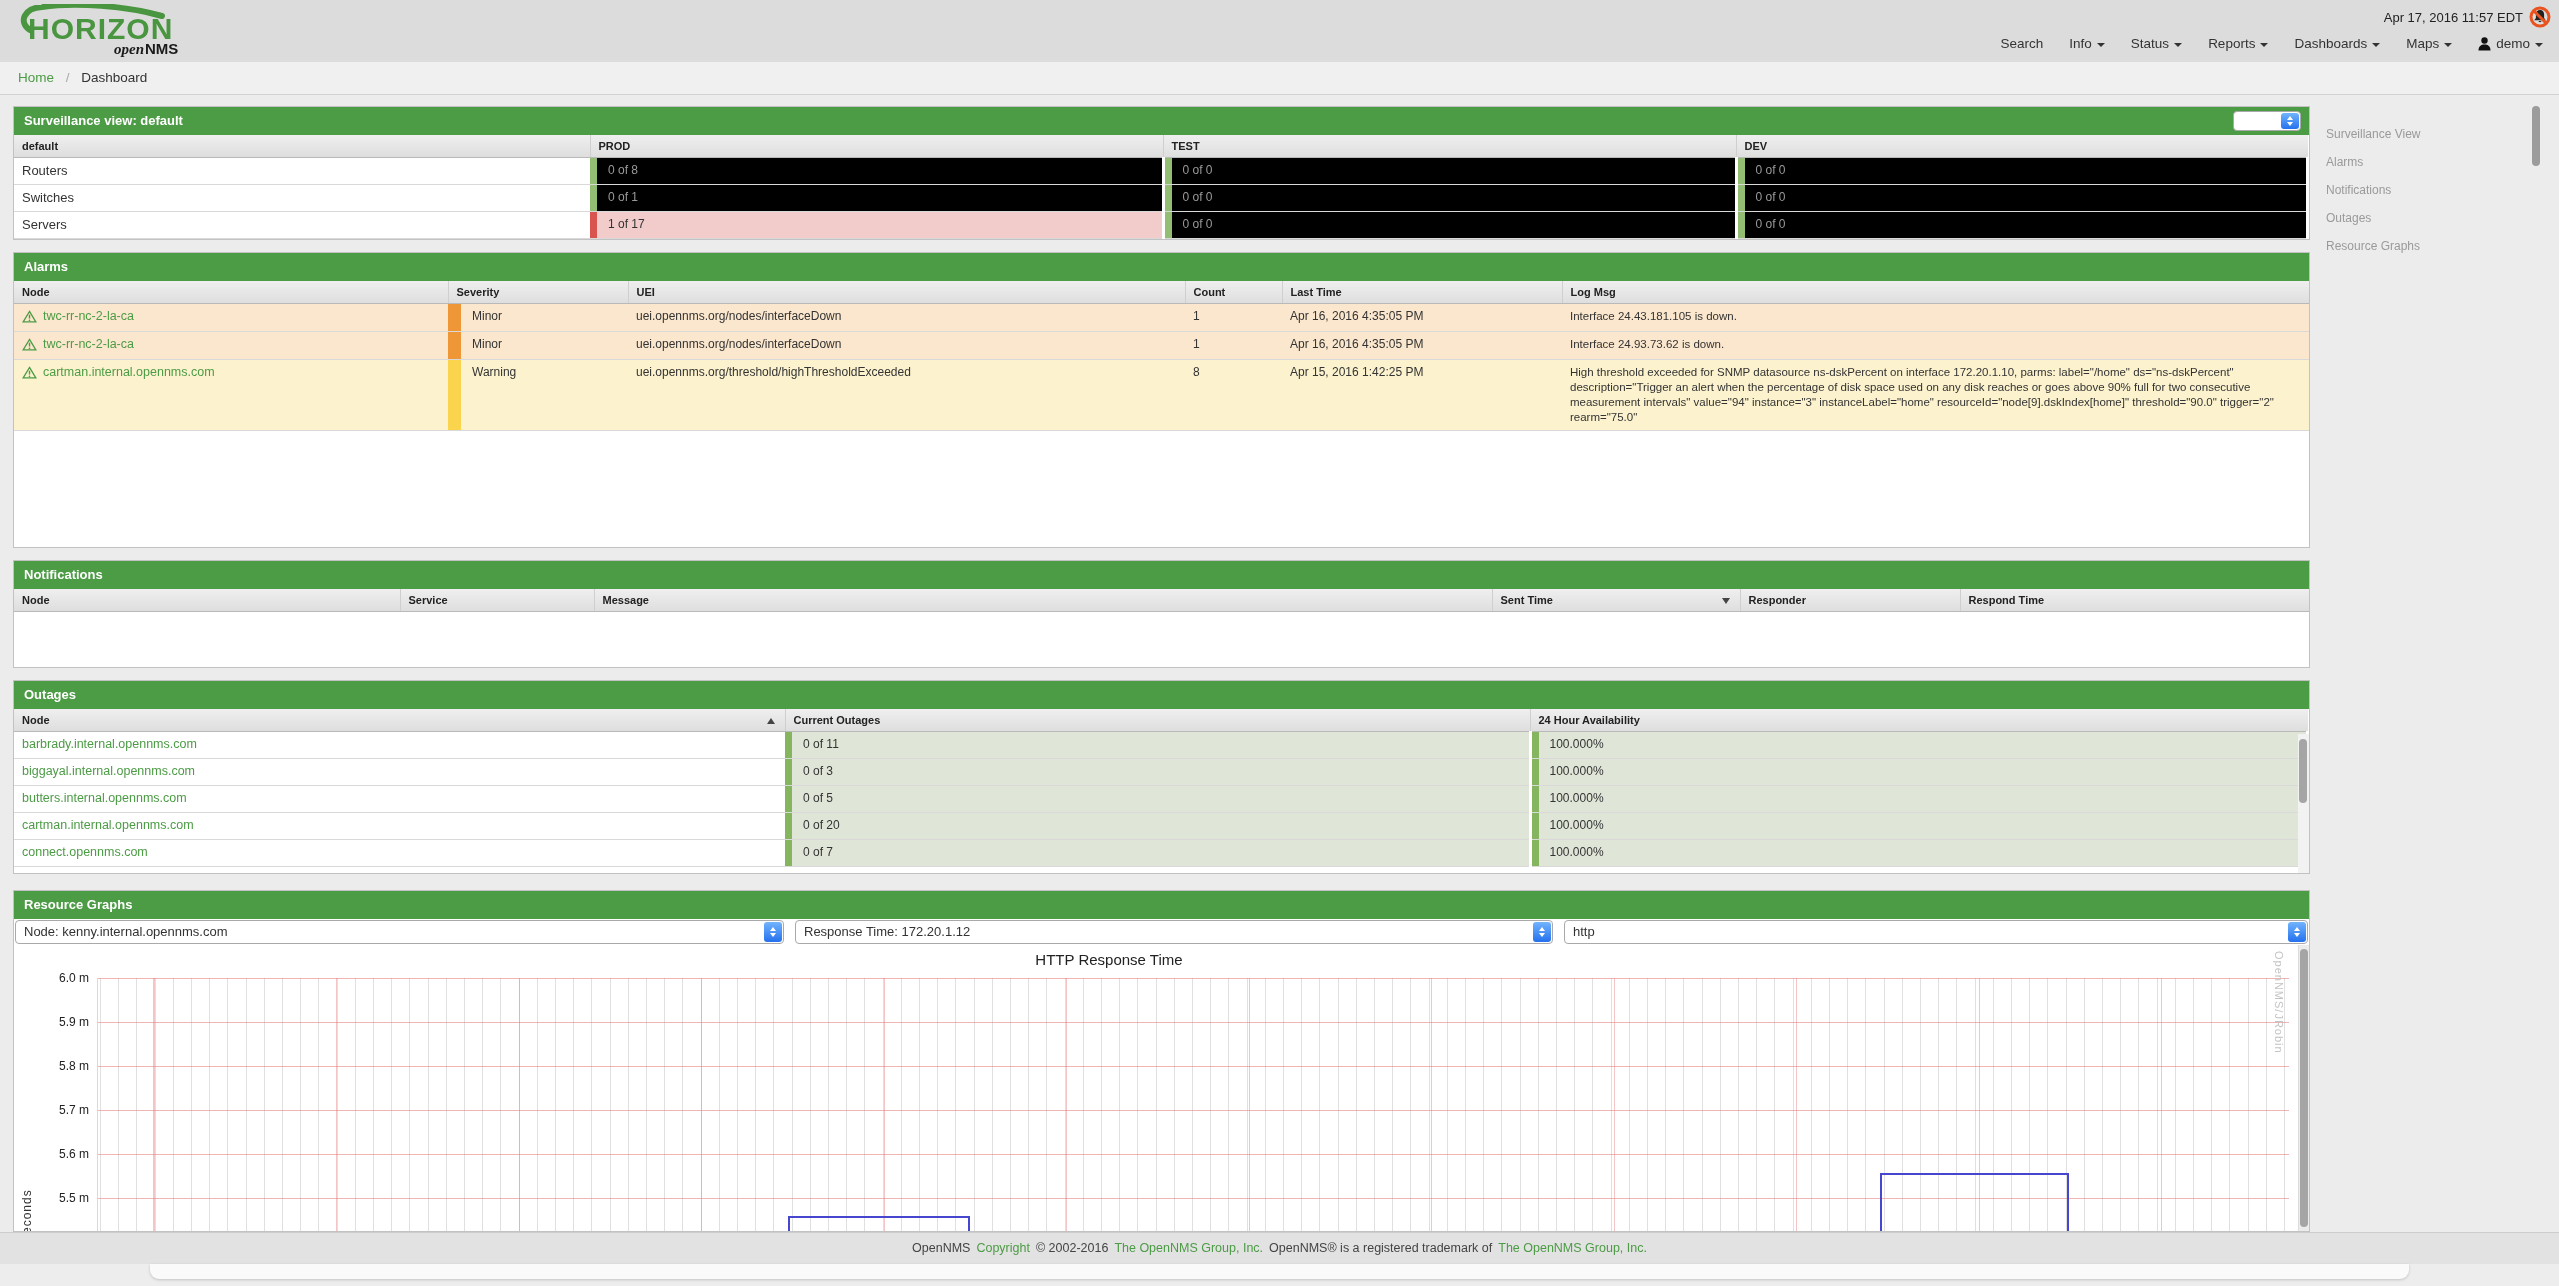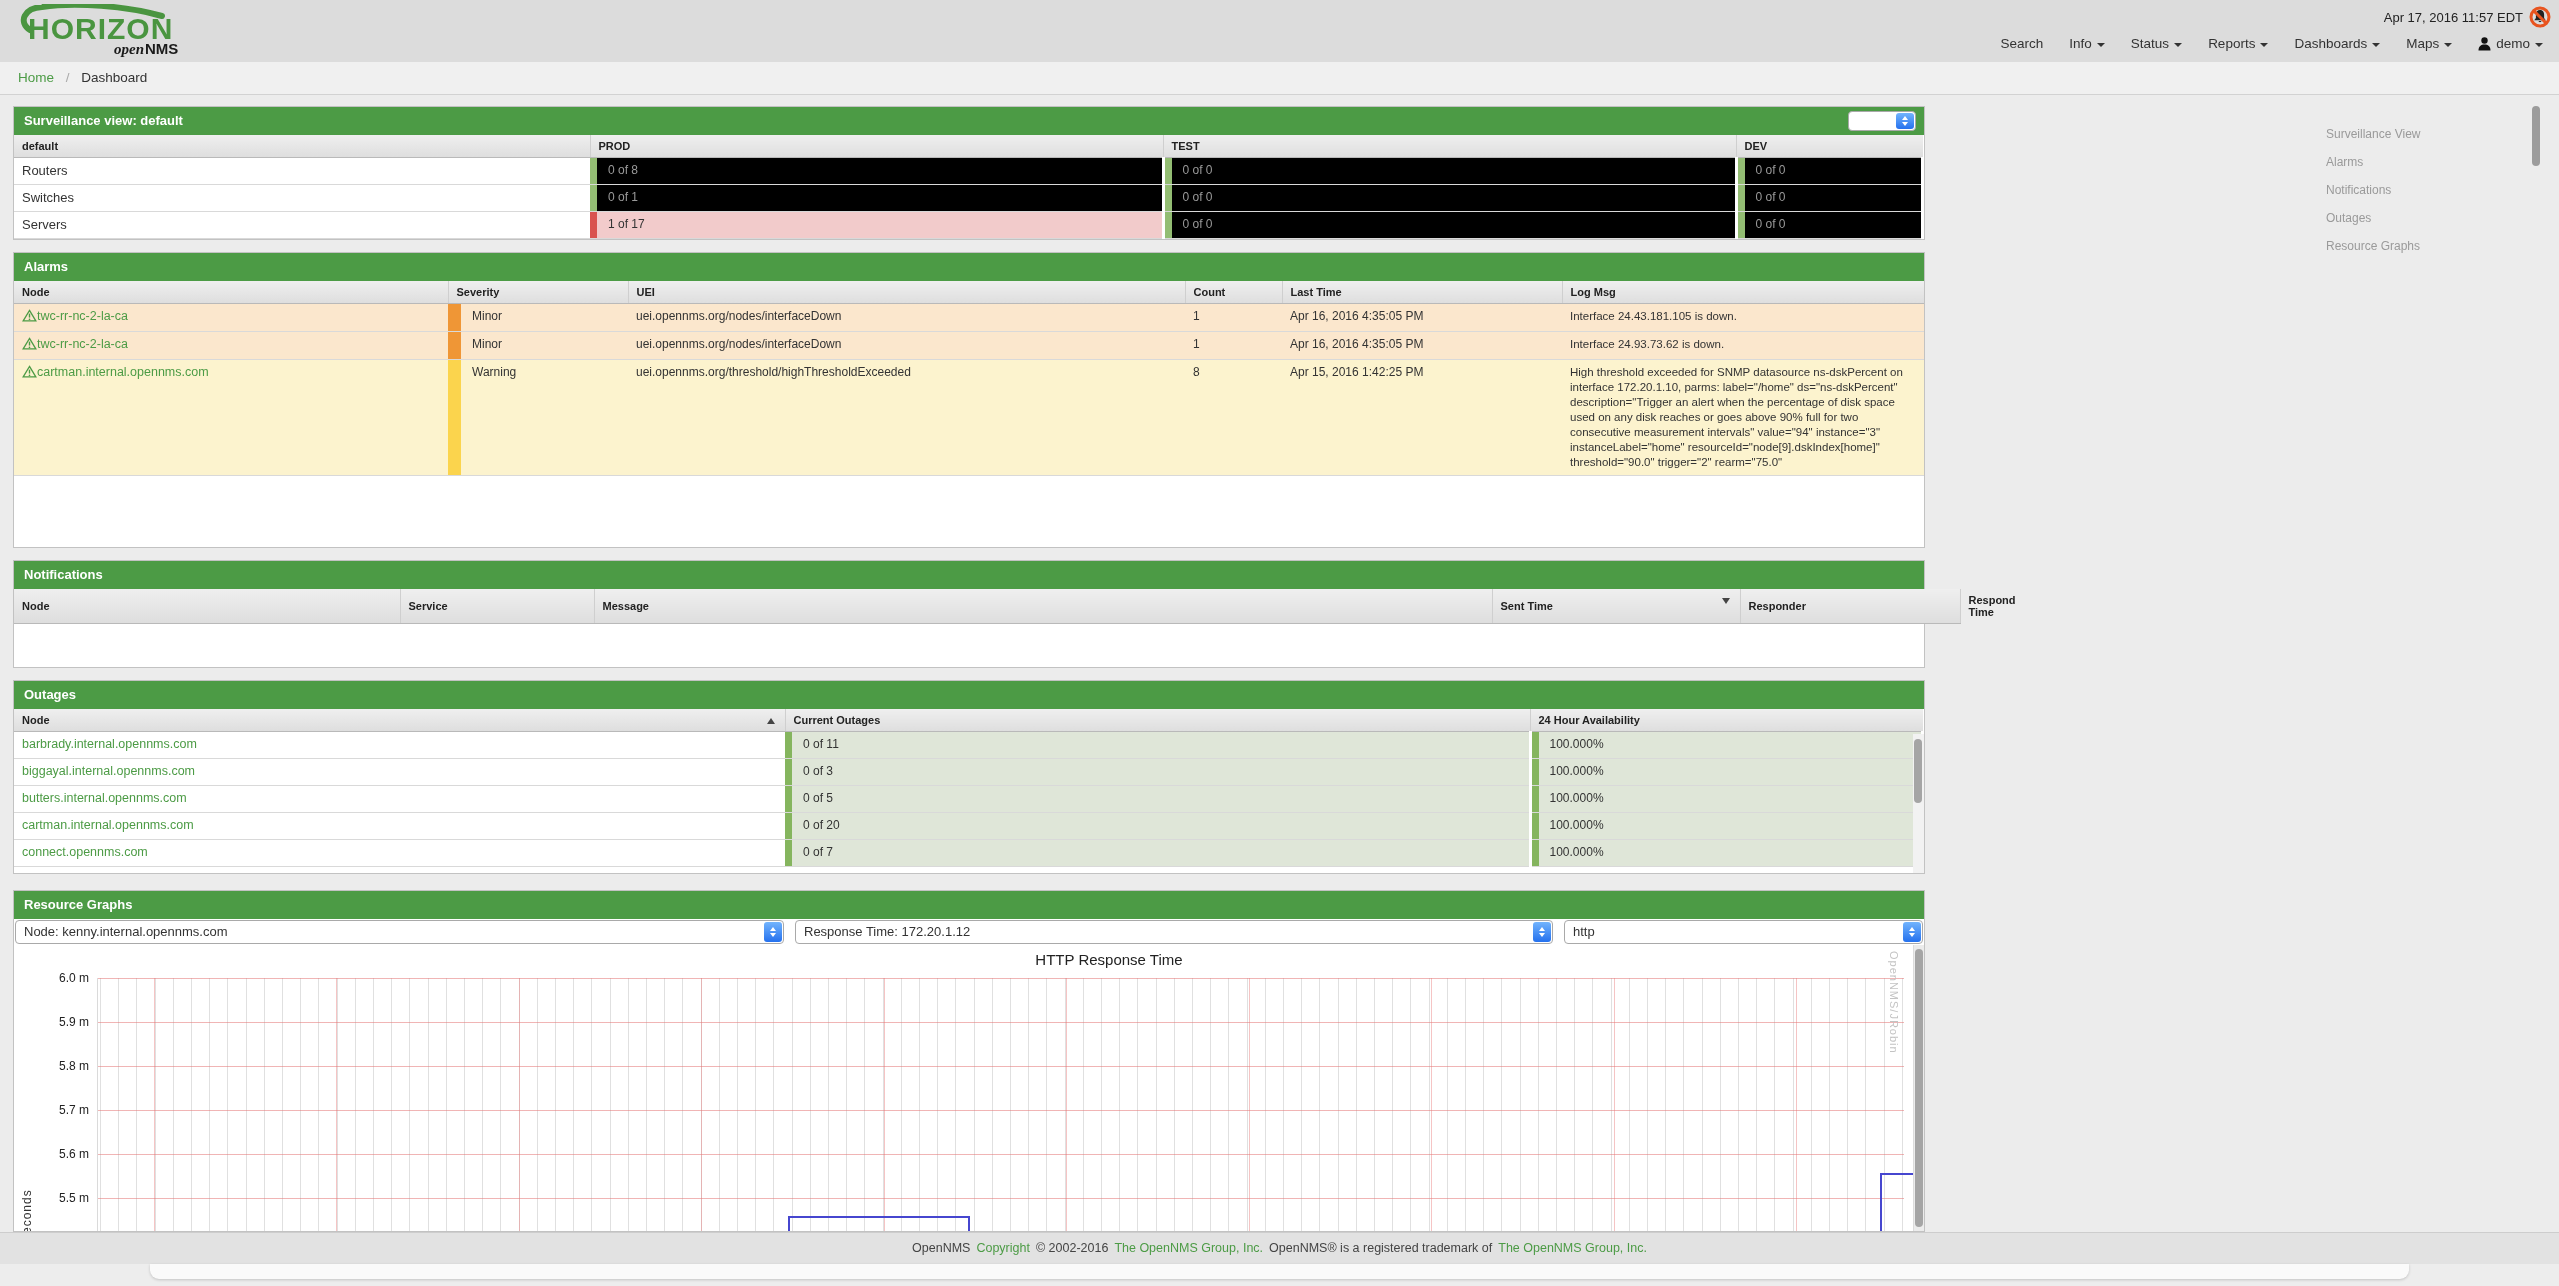--- a/index.html
+++ b/index.html
@@ -25,21 +25,21 @@
   .logo svg.swoosh { position:absolute; left:0; top:0; }
 
   
   .breadcrumb { position:absolute; left:0; top:62px; width:2559px; height:33px; background:#f0f0f0; border-bottom:1px solid #d2d2d2; font-size:13.5px; line-height:32px; padding-left:18px; }
   .breadcrumb a { color:#4c9b45; }
   .breadcrumb .sep { color:#aaa; margin:0 8px; }
 
   
   .content-bg { position:absolute; left:0; top:95px; width:2559px; height:1137px; background:#ececec; }
 
-  .box { position:absolute; left:13px; width:1912px; background:#fff; border:1px solid #c2c2c2; }
+  .box { position:absolute; left:13px; width:2297px; background:#fff; border:1px solid #c2c2c2; }
   .greenbar { height:28px; background:#4c9b45; color:#fff; font-weight:bold; font-size:13px; line-height:28px; padding:0 10px; position:relative; }
 
   table { border-collapse:collapse; width:100%; table-layout:fixed; }
   th { background:linear-gradient(#efefef,#dedede); font-size:11px; font-weight:bold; text-align:left; padding:5px 8px; border-bottom:1px solid #b9b9b9; border-right:1px solid #cfcfcf; color:#222; position:relative; }
   th:last-child { border-right:none; }
   td { font-size:12px; padding:5px 8px; border-bottom:1px solid #d9d9d9; color:#333; vertical-align:top; overflow:hidden; }
   a.nodelink { color:#4c9b45; font-size:12.5px; }
 
   
   td.val { position:relative; padding-left:18px; border-right:3px solid #fff; }
@@ -54,21 +54,21 @@
   
   tr.sev-minor td { background:#fbe7cd; }
   tr.sev-warning td { background:#fcf3ce; }
   td.sevcell { position:relative; padding-left:24px; }
   td.sevcell .strip { position:absolute; left:0; top:0; bottom:0; width:13px; }
   tr.sev-minor td.sevcell .strip { background:#ef9636; }
   tr.sev-warning td.sevcell .strip { background:#fbd44d; }
   tr.row-h28 { height:28px; }
   tr.row-h64 { height:64px; }
   td.logmsg { font-size:11.5px; line-height:1.3; }
-  .alarm-node { display:flex; align-items:flex-start; }
+  .alarm-node { display:flex; align-items:flex-end; gap:6px; }
 
   
   tr.out-row { height:27px; }
   td.oval { position:relative; padding-left:18px; border-right:3px solid #fff; background:#dfe6d8; }
   td.oval .strip { position:absolute; left:0; top:0; bottom:0; width:7px; background:#85b55e; }
 
   .sort-asc { display:inline-block; width:0; height:0; border-bottom:6px solid #444; border-left:4px solid transparent; border-right:4px solid transparent; position:absolute; right:10px; top:9px; }
   .sort-desc { display:inline-block; width:0; height:0; border-top:6px solid #444; border-left:4px solid transparent; border-right:4px solid transparent; position:absolute; right:10px; top:9px; }
 
   

